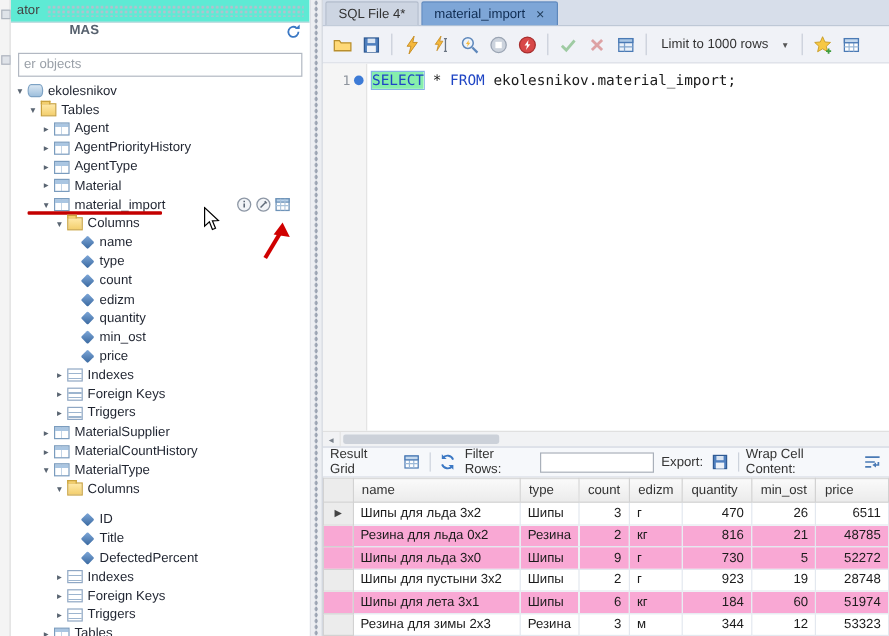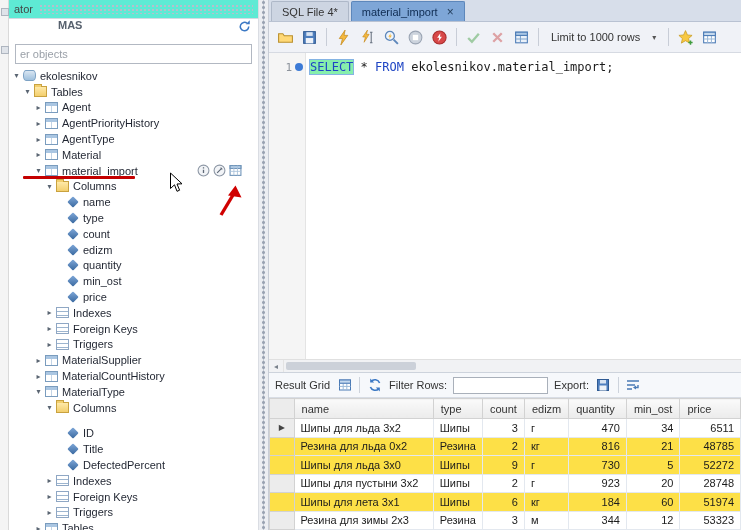--- a/index.html
+++ b/index.html
@@ -73,21 +73,21 @@
   .rtb .ricon{width:17px;height:17px;display:flex;align-items:center;justify-content:center;}
   .rtb .ricon svg{width:16px;height:16px;}
   .rtb input{width:95px;height:17px;border:1px solid #a9b0ba;font:inherit;padding:0 3px;box-sizing:border-box;}
   .vsep{width:1px;height:16px;background:#cdd3dc;}
   
   .grid{flex:none;background:#e9e9e9;overflow:hidden;}
   table.res{border-collapse:collapse;table-layout:fixed;background:#fff;font-size:11px;}
   table.res th{background:linear-gradient(#fafafa,#ebebeb);border:1px solid #d2d2d2;height:19px;font-weight:normal;color:#333;text-align:left;padding:0 7px;overflow:hidden;}
   table.res td{border:1px solid #e3e8ef;height:17.5px;padding:0 6px;color:#1c1c1c;white-space:nowrap;overflow:hidden;}
   table.res td.num{text-align:right;}
-  table.res tr.alt td{background:#fde047;}
+  table.res tr.alt td{background:#f9a8d4;}
   table.res td.selcol,table.res th.selcol{background:#ececec;border-color:#d2d2d2;text-align:center;color:#444;font-size:8px;padding:0;}
 </style>
 </head>
 <body>
 
 <div class="app">
 
   <div class="edge">
     <span class="mini" style="top:8px"></span>
     <span class="mini" style="top:46px"></span>
@@ -415,20 +415,21 @@
       <input value="" style="">
       <span>Export:</span>
       <span class="ricon">
           <svg viewBox="0 0 16 16">
             <rect x="2.5" y="2.5" width="11" height="11" fill="#4f7fbe" stroke="#2f5a93"></rect>
             <rect x="5" y="3" width="6" height="3.5" fill="#d9e4f2"></rect>
             <rect x="4.5" y="8.5" width="7" height="5" fill="#eef2f8"></rect>
           </svg>
         </span>
       <span class="vsep"></span>
+      <span>Wrap Cell Content:</span>
       <span class="ricon">
           <svg viewBox="0 0 16 16">
             <path d="M2 4h12M2 8h8M2 12h5" stroke="#4a7ab5" stroke-width="1.4"></path>
             <path d="M13 8v2.5H9.8" fill="none" stroke="#4a7ab5" stroke-width="1.4"></path>
             <path d="M11 8.4 8 10.5l3 2z" fill="#4a7ab5"></path>
           </svg>
         </span>
     </div>
 
     <div class="grid">
@@ -456,21 +457,21 @@
             </tr>
           </thead>
         <tbody>
             <tr>
               <td class="selcol">▶</td>
               <td>Шипы для льда 3x2</td>
               <td>Шипы</td>
               <td class="num">3</td>
               <td>г</td>
               <td class="num">470</td>
-              <td class="num">34</td>
+              <td class="num">26</td>
               <td class="num">6511</td>
             </tr>
             <tr class="alt">
               <td class="selcol"></td>
               <td>Резина для льда 0x2</td>
               <td>Резина</td>
               <td class="num">2</td>
               <td>кг</td>
               <td class="num">816</td>
               <td class="num">21</td>
@@ -486,21 +487,21 @@
               <td class="num">5</td>
               <td class="num">52272</td>
             </tr>
             <tr>
               <td class="selcol"></td>
               <td>Шипы для пустыни 3x2</td>
               <td>Шипы</td>
               <td class="num">2</td>
               <td>г</td>
               <td class="num">923</td>
-              <td class="num">20</td>
+              <td class="num">19</td>
               <td class="num">28748</td>
             </tr>
             <tr class="alt">
               <td class="selcol"></td>
               <td>Шипы для лета 3x1</td>
               <td>Шипы</td>
               <td class="num">6</td>
               <td>кг</td>
               <td class="num">184</td>
               <td class="num">60</td>

